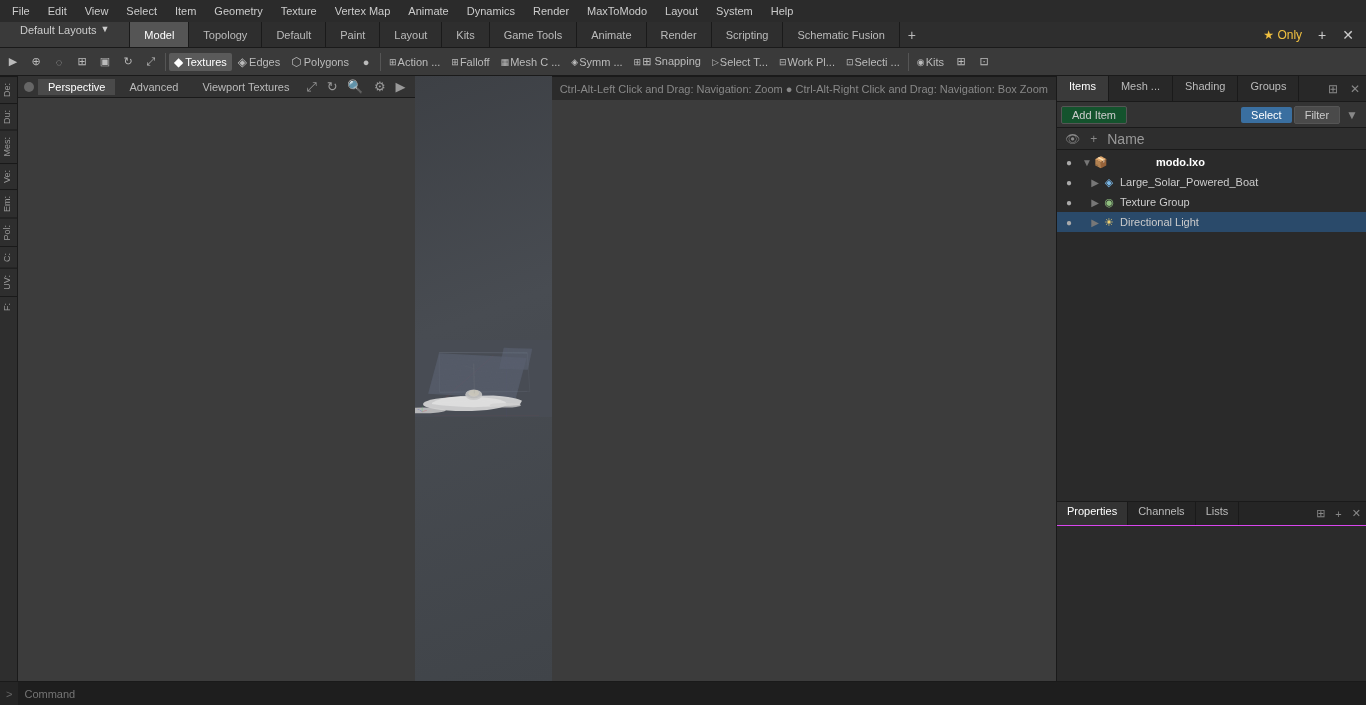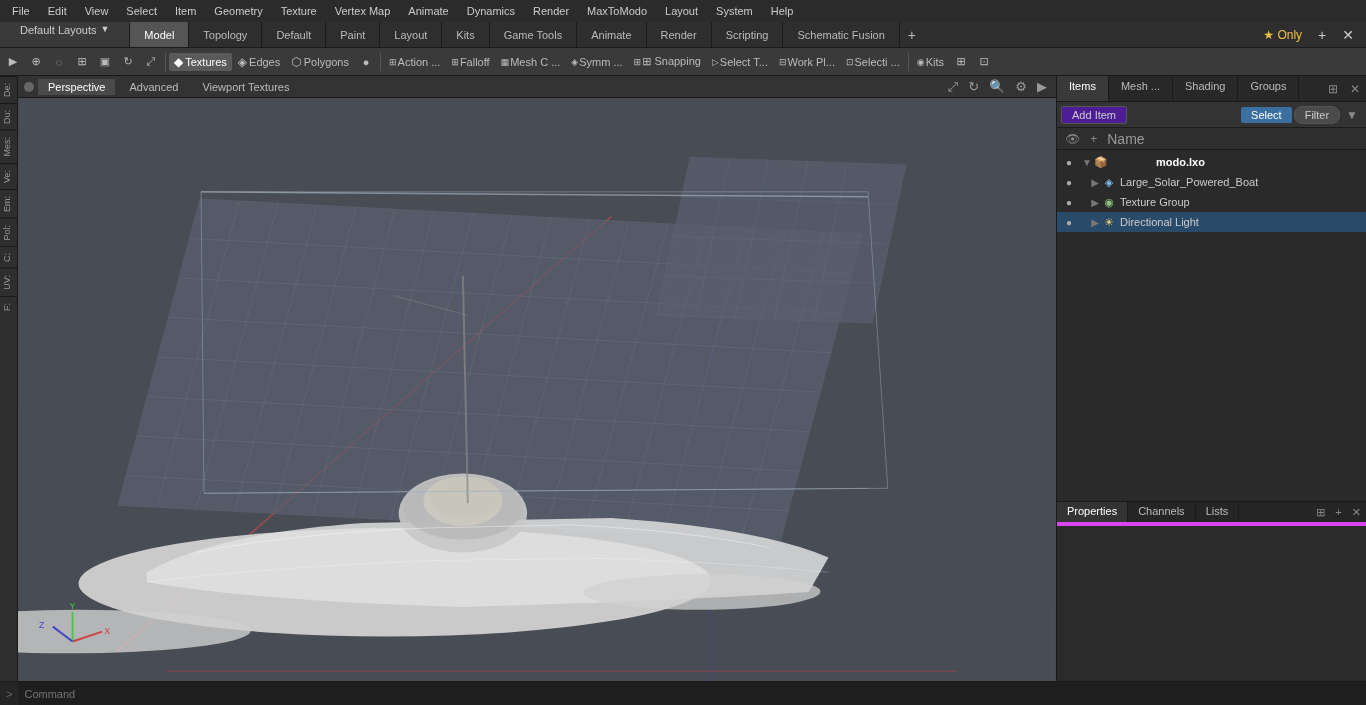--- a/index.html
+++ b/index.html
@@ -28,21 +28,21 @@
     .tb-btn-icon { width: 22px; height: 22px; display: flex; align-items: center; justify-content: center; cursor: pointer; color: #bbb; border-radius: 2px; }
 
     
     #main { display: flex; height: calc(705px - 22px - 26px - 28px - 24px); }
 
     
     #left-tabs { width: 18px; background: #2e2e2e; display: flex; flex-direction: column; border-right: 1px solid #1a1a1a; }
     .left-tab { writing-mode: vertical-rl; transform: rotate(180deg); padding: 6px 2px; font-size: 9px; color: #999; cursor: pointer; text-align: center; border-bottom: 1px solid #1a1a1a; }
 
     
-    #viewport-container { flex: 1; display: flex; flex-direction: column; background: #3c3c3c; }
+    #viewport-container { flex: 1; display: flex; flex-direction: row; background: #3c3c3c; }
     #viewport-header { display: flex; align-items: center; background: #333; height: 22px; padding: 0 6px; gap: 4px; border-bottom: 1px solid #1a1a1a; }
     .vp-dot { width: 10px; height: 10px; border-radius: 50%; background: #666; cursor: pointer; }
     .vp-tab { padding: 2px 10px; font-size: 11px; color: #bbb; cursor: pointer; }
     .vp-tab.active { background: #4a4a4a; color: #fff; }
     .vp-icons { margin-left: auto; display: flex; gap: 4px; align-items: center; }
     .vp-icon-btn { font-size: 13px; color: #999; cursor: pointer; padding: 1px 3px; }
 
     #viewport { flex: 1; position: relative; background: #4a4d52; overflow: hidden; }
 
     
@@ -62,44 +62,44 @@
     .rp-tab { padding: 4px 12px; font-size: 11px; color: #bbb; cursor: pointer; border-right: 1px solid #1a1a1a; }
     .rp-tab.active { background: #3a3a3a; color: #fff; }
     .rp-tab-icons { margin-left: auto; display: flex; align-items: center; }
     .rp-tab-icon { padding: 4px 6px; color: #888; cursor: pointer; font-size: 12px; }
 
     
     #item-panel { flex: 1; display: flex; flex-direction: column; overflow: hidden; }
 
     
     #add-item-row { display: flex; align-items: center; background: #333; height: 26px; padding: 0 4px; gap: 2px; border-bottom: 1px solid #1a1a1a; }
-    .add-item-btn { background: #4c1d95; color: #ccc; padding: 2px 10px; font-size: 11px; cursor: pointer; border-radius: 2px; border: 1px solid #555; }
+    .add-item-btn { background: #14532d; color: #ccc; padding: 2px 10px; font-size: 11px; cursor: pointer; border-radius: 2px; border: 1px solid #555; }
     .select-btn { background: #3a6fa0; color: #fff; padding: 2px 10px; font-size: 11px; cursor: pointer; border-radius: 2px; }
-    .filter-btn { background: #4a4a4a; color: #ccc; padding: 2px 10px; font-size: 11px; cursor: pointer; border-radius: 8px; border: 1px solid #555; }
+    .filter-btn { background: #4a4a4a; color: #ccc; padding: 2px 10px; font-size: 11px; cursor: pointer; border-radius: 2px; border: 1px solid #555; }
     .arrow-btn { color: #888; cursor: pointer; padding: 2px 4px; font-size: 12px; }
 
     
     #item-toolbar { display: flex; align-items: center; background: #2e2e2e; height: 22px; padding: 0 4px; gap: 2px; border-bottom: 1px solid #1a1a1a; }
     .it-btn { color: #888; cursor: pointer; padding: 1px 4px; font-size: 12px; }
     .it-label { font-size: 14px; color: #999; padding: 1px 4px; flex: 1; }
 
     
     #item-tree { flex: 1; background: #2a2a2a; overflow-y: auto; padding: 2px 0; }
     .tree-item { display: flex; align-items: center; padding: 2px 4px; cursor: pointer; height: 20px; }
     .tree-item.selected { background: #2a4a6a; }
     .tree-eye { width: 16px; color: #666; font-size: 10px; cursor: pointer; text-align: center; }
     .tree-eye.visible { color: #aaa; }
     .tree-indent { width: 12px; }
     .tree-expand { width: 12px; color: #777; font-size: 10px; text-align: center; }
     .tree-icon { width: 16px; text-align: center; font-size: 11px; color: #aaa; }
     .tree-label { font-size: 11px; color: #ccc; padding-left: 3px; }
 
     
     #properties-area { height: 180px; background: #2b2b2b; border-top: 1px solid #1a1a1a; display: flex; flex-direction: column; }
-    #prop-tabs { display: flex; background: #252525; height: 24px; border-bottom: 4px solid #d946ef; }
+    #prop-tabs { display: flex; background: #252525; height: 24px; border-bottom: 1px solid #d946ef; }
     .prop-tab { padding: 3px 10px; font-size: 11px; color: #bbb; cursor: pointer; border-right: 1px solid #1a1a1a; }
     .prop-tab.active { background: #333; color: #fff; }
     .prop-tab-icons { margin-left: auto; display: flex; align-items: center; }
     .prop-tab-icon { padding: 3px 5px; color: #888; cursor: pointer; font-size: 11px; }
     #prop-content { flex: 1; padding: 8px; }
 
     
     #bottom-bar { height: 24px; background: #252525; display: flex; align-items: center; border-top: 1px solid #1a1a1a; }
     #bottom-prompt { color: #666; padding: 0 6px; font-size: 11px; }
     #bottom-input { flex: 1; background: #1e1e1e; color: #ccc; border: none; outline: none; padding: 2px 6px; font-size: 11px; height: 100%; }
@@ -352,20 +352,23 @@
         </g>
 
         <path d="M 185 95 L 860 95 L 880 395 L 188 400 Z" fill="none" stroke="#9aaabc" stroke-width="1" opacity="0.5"></path>
 
         <line x1="185" y1="95" x2="860" y2="100" stroke="#aabbcc" stroke-width="1.5" opacity="0.6"></line>
         <line x1="188" y1="400" x2="860" y2="395" stroke="#aabbcc" stroke-width="1" opacity="0.4"></line>
       </svg>
 
     </div>
 
+    <div id="viewport-status">
+      <span>Ctrl-Alt-Left Click and Drag: Navigation: Zoom ● Ctrl-Alt-Right Click and Drag: Navigation: Box Zoom</span>
+    </div>
   </div>
 
   <div id="right-panel">
 
     <div id="rp-tabs">
       <div class="rp-tab active">Items</div>
       <div class="rp-tab">Mesh ...</div>
       <div class="rp-tab">Shading</div>
       <div class="rp-tab">Groups</div>
       <div class="rp-tab-icons">

